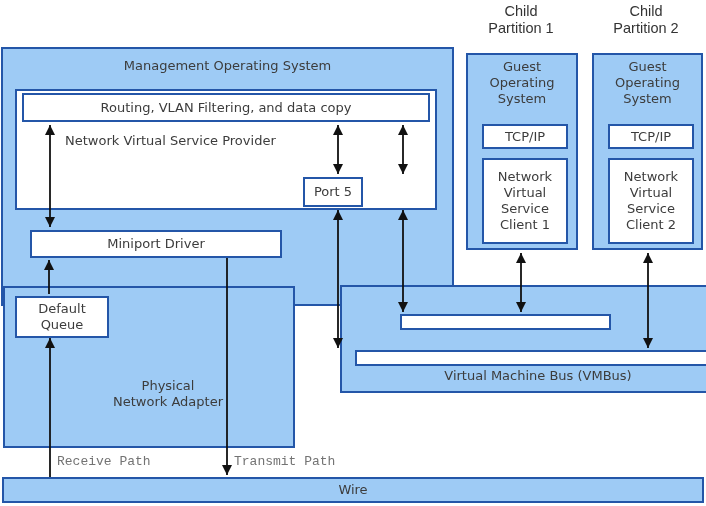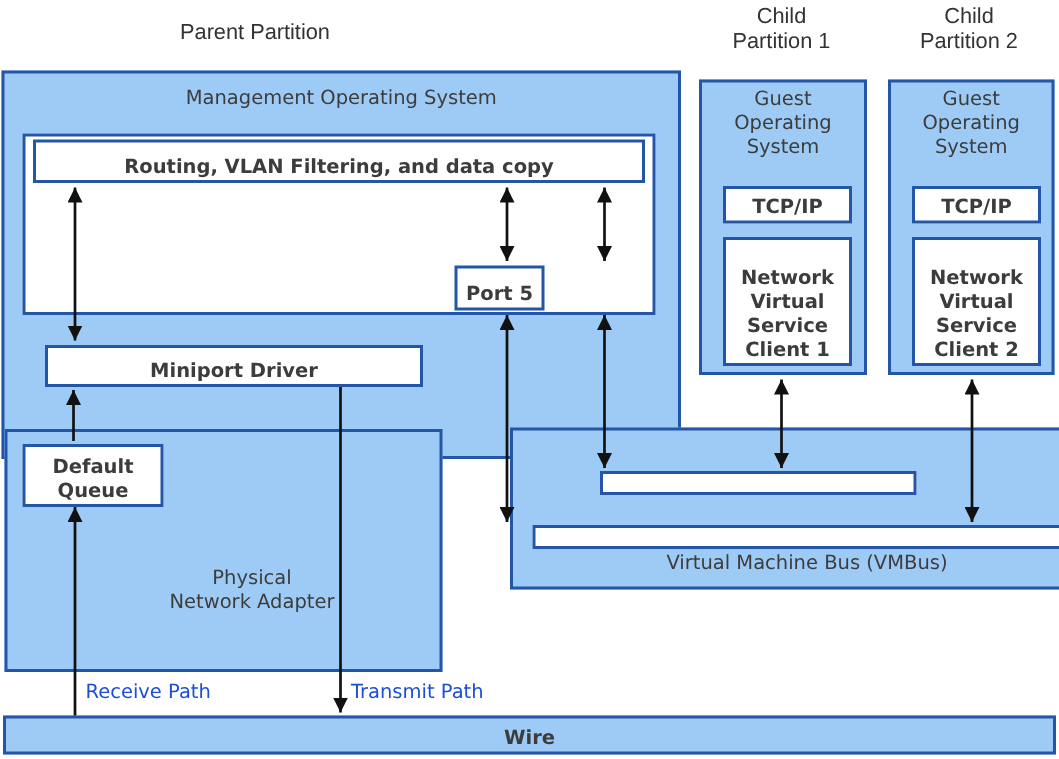--- a/index.html
+++ b/index.html
@@ -3,49 +3,49 @@
 <meta charset="utf-8">
 <style>
   html,body{margin:0;padding:0;background:#fff;}
   .canvas{
     position:relative;width:706px;height:506px;background:#ffffff;overflow:hidden;
     font-family:"DejaVu Sans",sans-serif;color:#3c3c3c;
   }
   .box{position:absolute;box-sizing:border-box;border:2px solid #2456a8;}
   .blue{background:#9ecbf5;}
   .white{background:#ffffff;}
-  .cf{display:flex;align-items:flex-end;justify-content:center;text-align:center;font-weight:bold;}
+  .cf{display:flex;align-items:center;justify-content:center;text-align:center;}
   .lbl{font-size:13px;line-height:16px;color:#3c3c3c;}
   .preline{white-space:pre-line;}
   .title{
     position:absolute;font-family:"Liberation Sans",sans-serif;color:#333333;
     font-size:14.5px;line-height:17px;text-align:center;white-space:pre-line;
   }
   .toplabel{position:absolute;left:0;right:0;top:9px;text-align:center;}
-  .flowlabel{position:absolute;font-size:13px;color:#1d4ed8;}
+  .flowlabel{position:absolute;font-size:13px;color:#737373;font-family:Liberation Mono, monospace;}
   svg.overlay{position:absolute;left:0;top:0;pointer-events:none;}
 </style>
 </head>
 <body>
 
 <div class="canvas">
 
-  <div class="title" style="left:60px;top:14px;width:220px;">Parent Partition</div>
   <div class="title" style="left:462px;top:3px;width:118px;">Child
 Partition 1</div>
   <div class="title" style="left:585px;top:3px;width:122px;">Child
 Partition 2</div>
 
   <div class="box blue" style="left:1px;top:47px;width:453px;height:259px;">
     <div class="toplabel lbl">Management Operating System</div>
 
     <div class="box white" style="left:12px;top:40px;width:422px;height:121px;">
       <div class="box white cf lbl" style="left:5px;top:2px;width:408px;height:29px;">
         <span>Routing, VLAN Filtering, and data copy</span>
       </div>
+      <div class="lbl" style="position:absolute;left:48px;top:42px;">Network Virtual Service Provider</div>
       <div class="box white cf lbl" style="left:286px;top:86px;width:60px;height:30px;">
         <span>Port 5</span>
       </div>
     </div>
 
     <div class="box white cf lbl" style="left:27px;top:181px;width:252px;height:28px;">
       <span>Miniport Driver</span>
     </div>
   </div>
 

